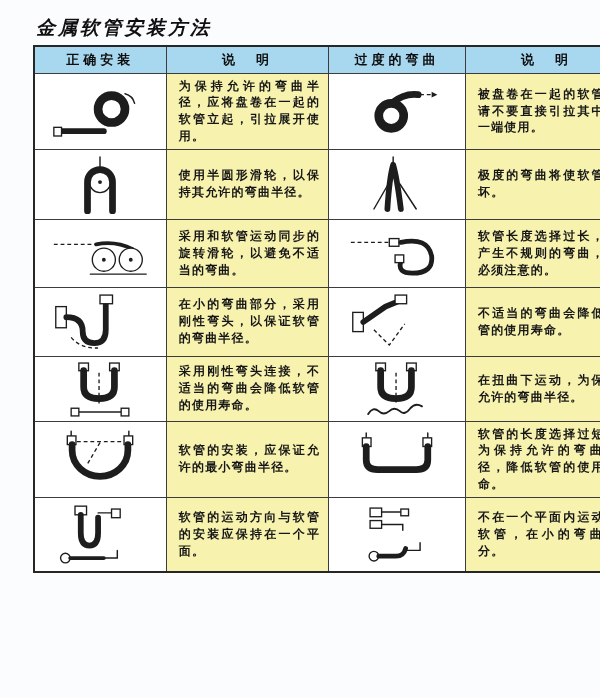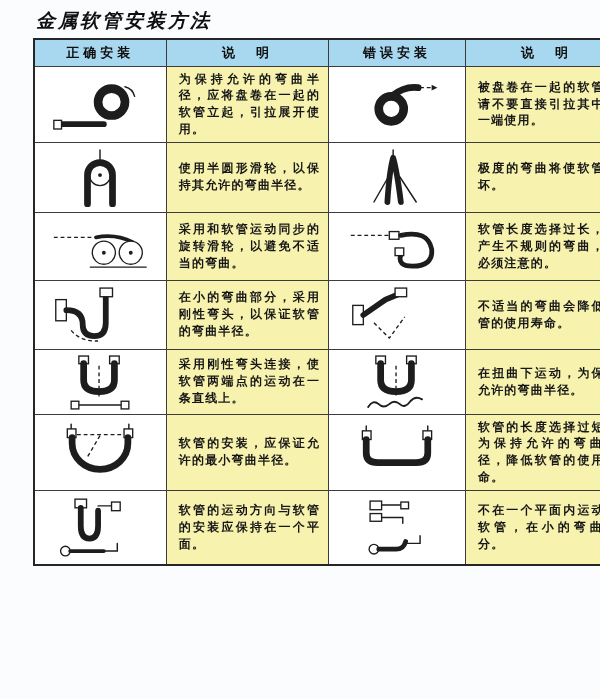--- a/index.html
+++ b/index.html
@@ -11,21 +11,21 @@
   }
   *{box-sizing:border-box;}
   html,body{margin:0;padding:0;}
   body{
     width:600px;height:698px;overflow:hidden;
     background:var(--page-bg);
     font-family:"Liberation Sans", sans-serif;
     color:#141414;
   }
   .page-title{
-    margin:8px 0 4px 36px;
+    margin:15px 0 4px 36px;
     font-family:"DejaVu Serif", serif;
     font-style:italic;
     font-weight:bold;
     font-size:19px;
     letter-spacing:3px;
     color:#101010;
   }
   table.install{
     border-collapse:collapse;
     table-layout:fixed;
@@ -80,21 +80,21 @@
   <colgroup>
     <col style="width:118px">
       <col style="width:145px">
       <col style="width:122px">
       <col style="width:145px">
   </colgroup>
   <thead>
     <tr style="height:27px">
       <th class="hdr">正确安装</th>
       <th class="hdr">说　明</th>
-      <th class="hdr">错误安装</th>
+      <th class="hdr">过度的弯曲</th>
       <th class="hdr">说　明</th>
     </tr>
   </thead>
   <tbody>
 
     <tr style="height:66px">
       <td class="img">
         <svg class="ill" width="100" height="56" viewBox="0 0 104 58">
           <circle class="h" cx="64" cy="27" r="14" style="stroke-width:9"></circle>
           <path class="h" d="M10 50 H56" style="stroke-width:6"></path>
@@ -186,21 +186,21 @@
         <svg class="ill" width="100" height="60" viewBox="0 0 104 60">
           <rect class="f" x="30" y="3" width="10" height="8"></rect>
           <rect class="f" x="62" y="3" width="10" height="8"></rect>
           <path class="h" d="M35 11 V28 Q35 40 51 40 Q67 40 67 28 V11" style="stroke-width:7"></path>
           <path class="d" d="M51 13 V45"></path>
           <path class="t" d="M30 54 H74"></path>
           <rect class="f" x="22" y="50" width="8" height="8"></rect>
           <rect class="f" x="74" y="50" width="8" height="8"></rect>
         </svg>
       </td>
-      <td class="desc">采用刚性弯头连接，使软管两端点的运动在一条直线上。</td>
+      <td class="desc">采用刚性弯头连接，不适当的弯曲会降低软管的使用寿命。</td>
       <td class="img">
         <svg class="ill" width="100" height="60" viewBox="0 0 104 60">
           <rect class="f" x="30" y="3" width="10" height="8"></rect>
           <rect class="f" x="62" y="3" width="10" height="8"></rect>
           <path class="h" d="M35 11 V28 Q35 40 51 40 Q67 40 67 28 V11" style="stroke-width:7"></path>
           <path class="d" d="M51 13 V44"></path>
           <path class="t" d="M22 56 q5 -8 11 -3 q5 5 11 0 q5 -5 11 0 q5 5 11 -3 q5 -6 12 -2" style="stroke-width:2"></path>
         </svg>
       </td>
       <td class="desc">在扭曲下运动，为保持允许的弯曲半径。</td>

